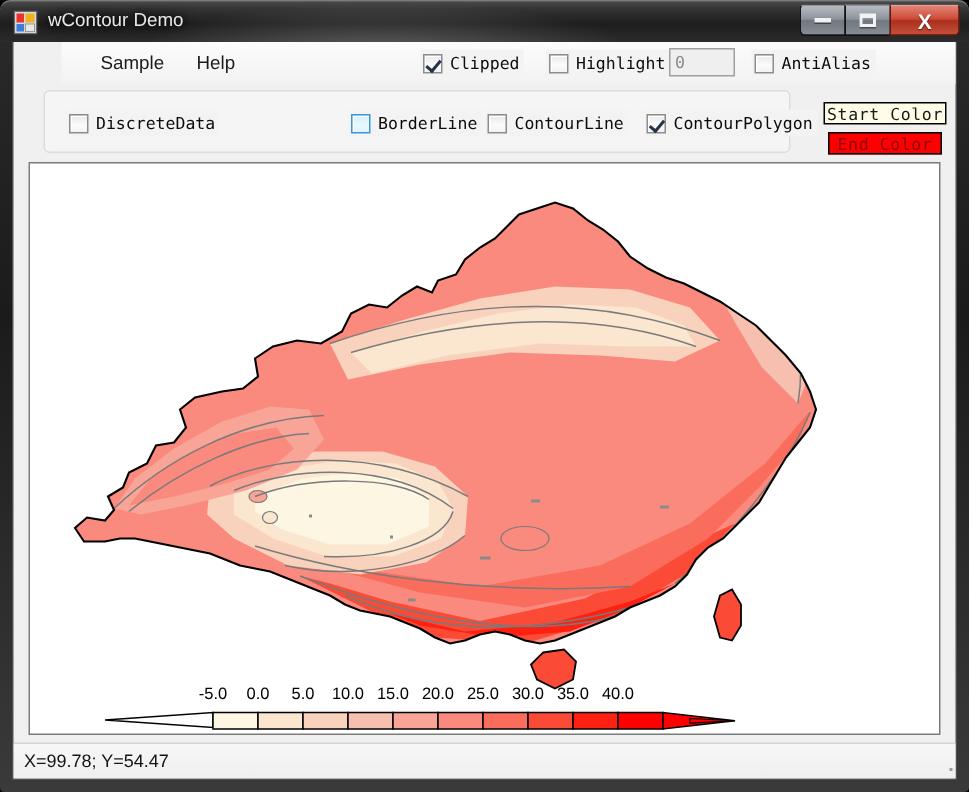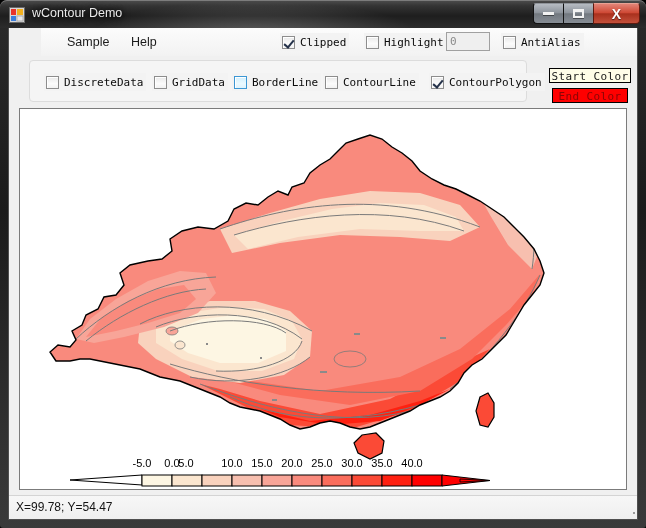--- a/index.html
+++ b/index.html
@@ -272,24 +272,20 @@
       <div class="cb" style="left:460px; top:5px;justify-content:flex-end;">
         <span class="box"></span>
         <span class="lab">AntiAlias</span>
       </div>
     </div>
 
     <div id="grpbox">
       <div class="cb" style="left:14px; top:12px;justify-content:space-between;">
         <span class="box"></span>
         <span class="lab">DiscreteData</span>
-      </div>
-      <div class="cb" style="left:122px; top:12px;">
-        <span class="box"></span>
-        <span class="lab">GridData</span>
       </div>
       <div class="cb hover" style="left:202px; top:12px;">
         <span class="box"></span>
         <span class="lab">BorderLine</span>
       </div>
       <div class="cb" style="left:293px; top:12px;">
         <span class="box"></span>
         <span class="lab">ContourLine</span>
       </div>
       <div class="cb" style="left:399px; top:12px;">
@@ -437,21 +433,21 @@
             <rect x="392" y="366" width="30" height="11" fill="#ff0000"></rect>
           </g>
 
           <path d="M422,366 L422,377 L470,371.5 Z" fill="#ff0000" stroke="#000" stroke-width="1"></path>
           <path d="M440,370 L470,371.5 L440,373 Z" fill="#ff0000" stroke="#000" stroke-width="0.8"></path>
         </g>
       </svg>
 
       <div class="legend-tick" style="left:106px; top:348px; width:32px;">-5.0</div>
       <div class="legend-tick" style="left:136px; top:348px; width:32px;">0.0</div>
-      <div class="legend-tick" style="left:150px; top:348px; width:32px;">5.0</div>
+      <div class="legend-tick" style="left:166px; top:348px; width:32px;">5.0</div>
       <div class="legend-tick" style="left:196px; top:348px; width:32px;">10.0</div>
       <div class="legend-tick" style="left:226px; top:348px; width:32px;">15.0</div>
       <div class="legend-tick" style="left:256px; top:348px; width:32px;">20.0</div>
       <div class="legend-tick" style="left:286px; top:348px; width:32px;">25.0</div>
       <div class="legend-tick" style="left:316px; top:348px; width:32px;">30.0</div>
       <div class="legend-tick" style="left:346px; top:348px; width:32px;">35.0</div>
       <div class="legend-tick" style="left:376px; top:348px; width:32px;">40.0</div>
     </div>
 
     <div id="statusbar">

